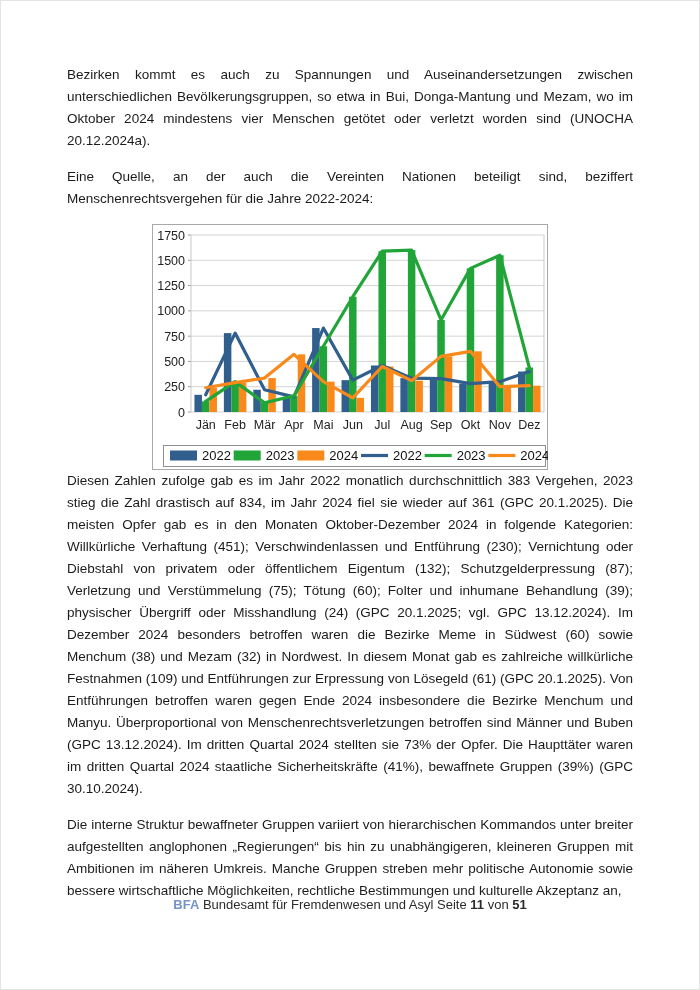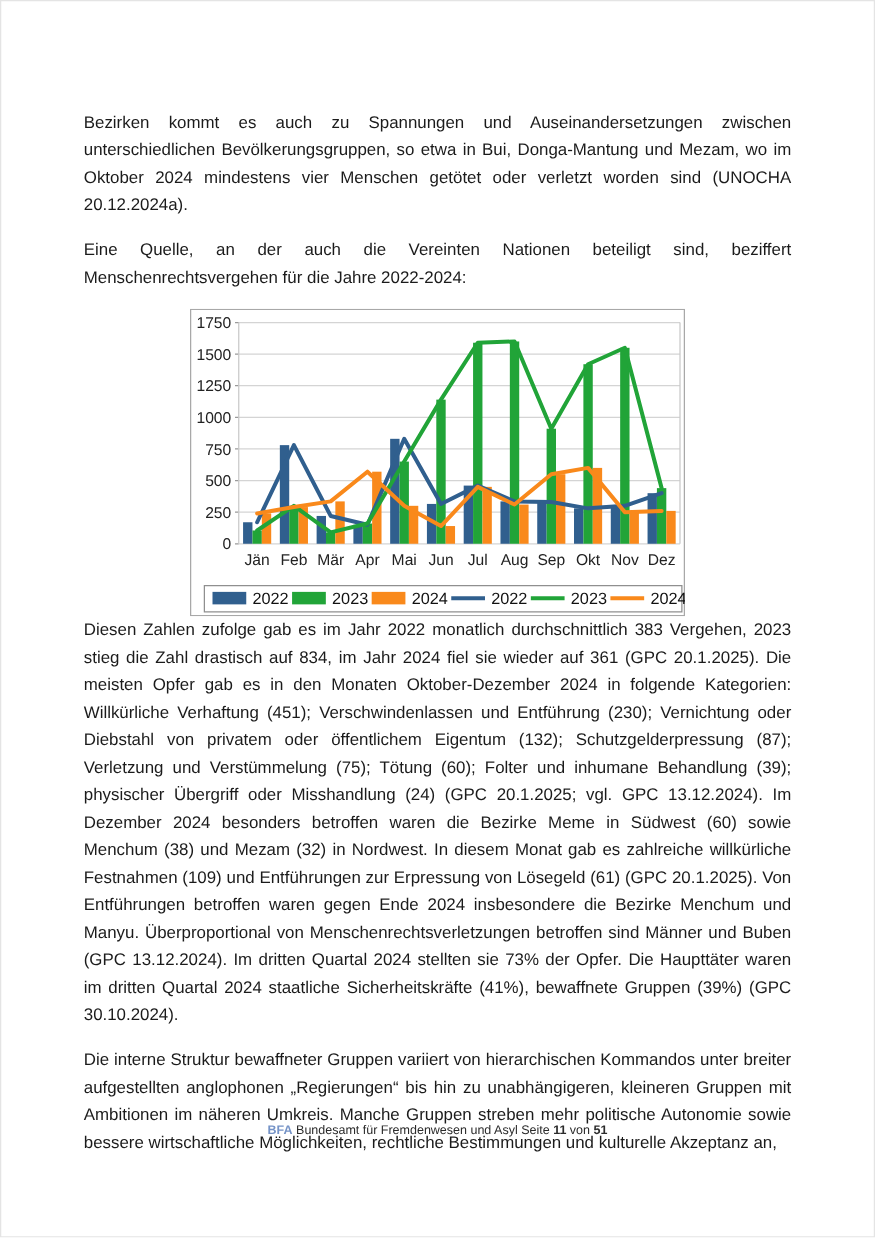--- a/index.html
+++ b/index.html
@@ -6,21 +6,21 @@
   .page{
     position:relative;
     width:700px;height:990px;
     box-sizing:border-box;
     background:#ffffff;
     border:1px solid #e4e4e4;
     font-family:"Liberation Sans",sans-serif;
     color:#1b1b1b;
     overflow:hidden;
   }
-  .content{padding:86px 66px 0 66px;}
+  .content{padding:63px 66px 0 66px;}
   .para{
     font-size:13.5px;
     line-height:22px;
     text-align:justify;
     margin:0 0 14px 0;
   }
   .chart-figure{
     width:396px;
     margin:9px auto 0 auto;
   }
@@ -28,21 +28,21 @@
   .caption{
     text-align:center;
     font-size:13.5px;
     line-height:16px;
     margin:12px 0 16px 0;
   }
   .footer{
     position:absolute;
     top:899px;left:0;right:0;
     text-align:center;
-    font-size:10px;
+    font-size:13px;
     line-height:10px;
     color:#2b2b2b;
   }
   .footer .abbr{color:#7593c7;font-weight:bold;}
   .footer .pg{font-weight:bold;}
 </style>
 </head>
 <body>
 
 <div class="page">

